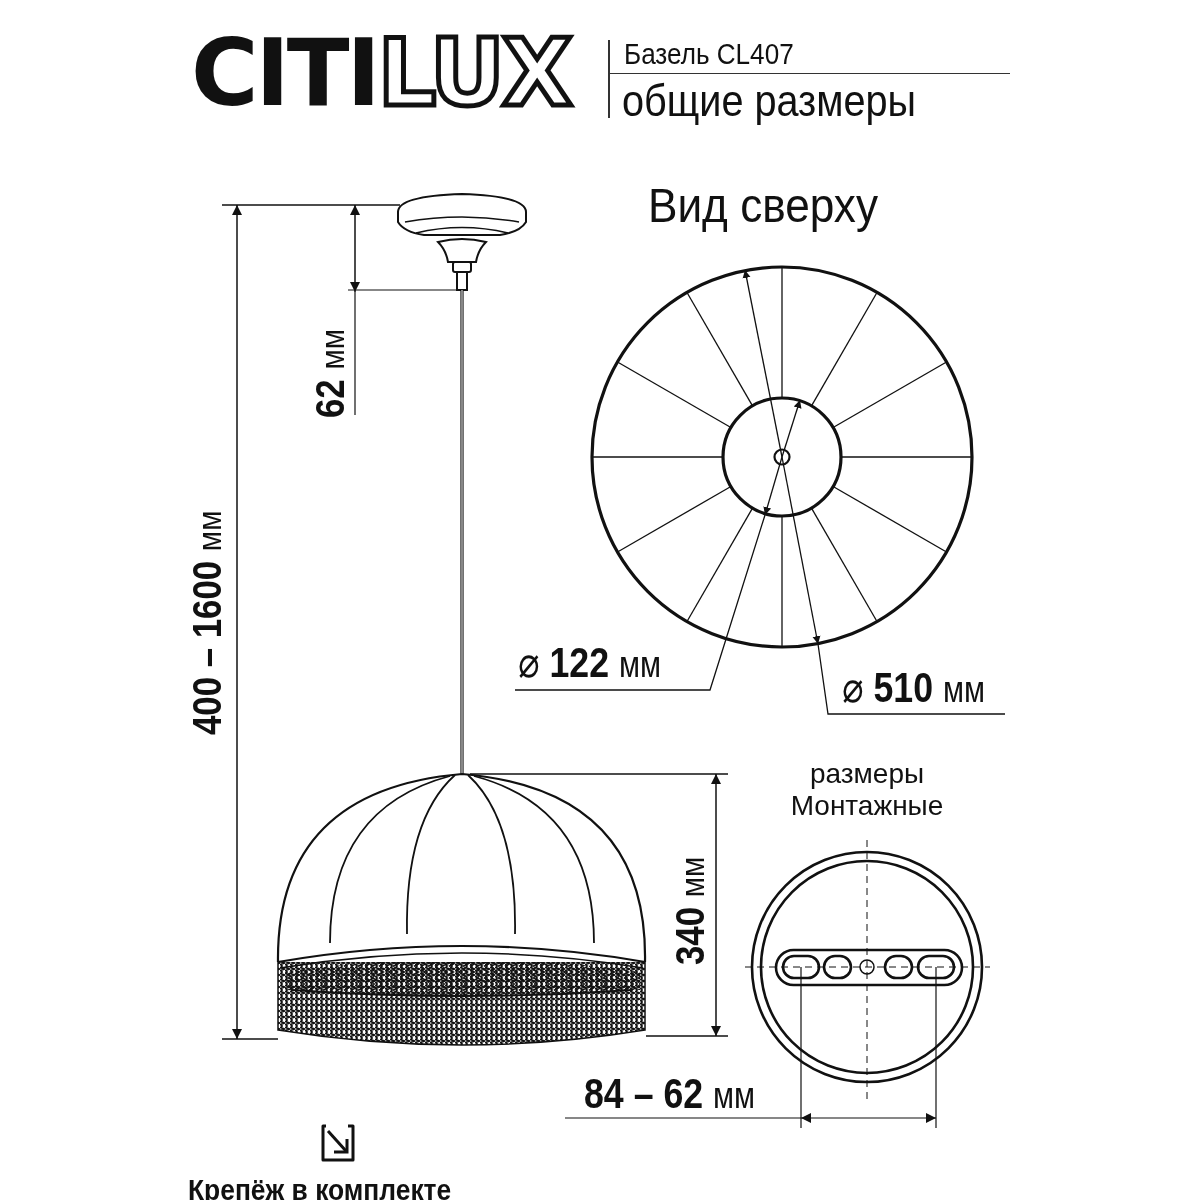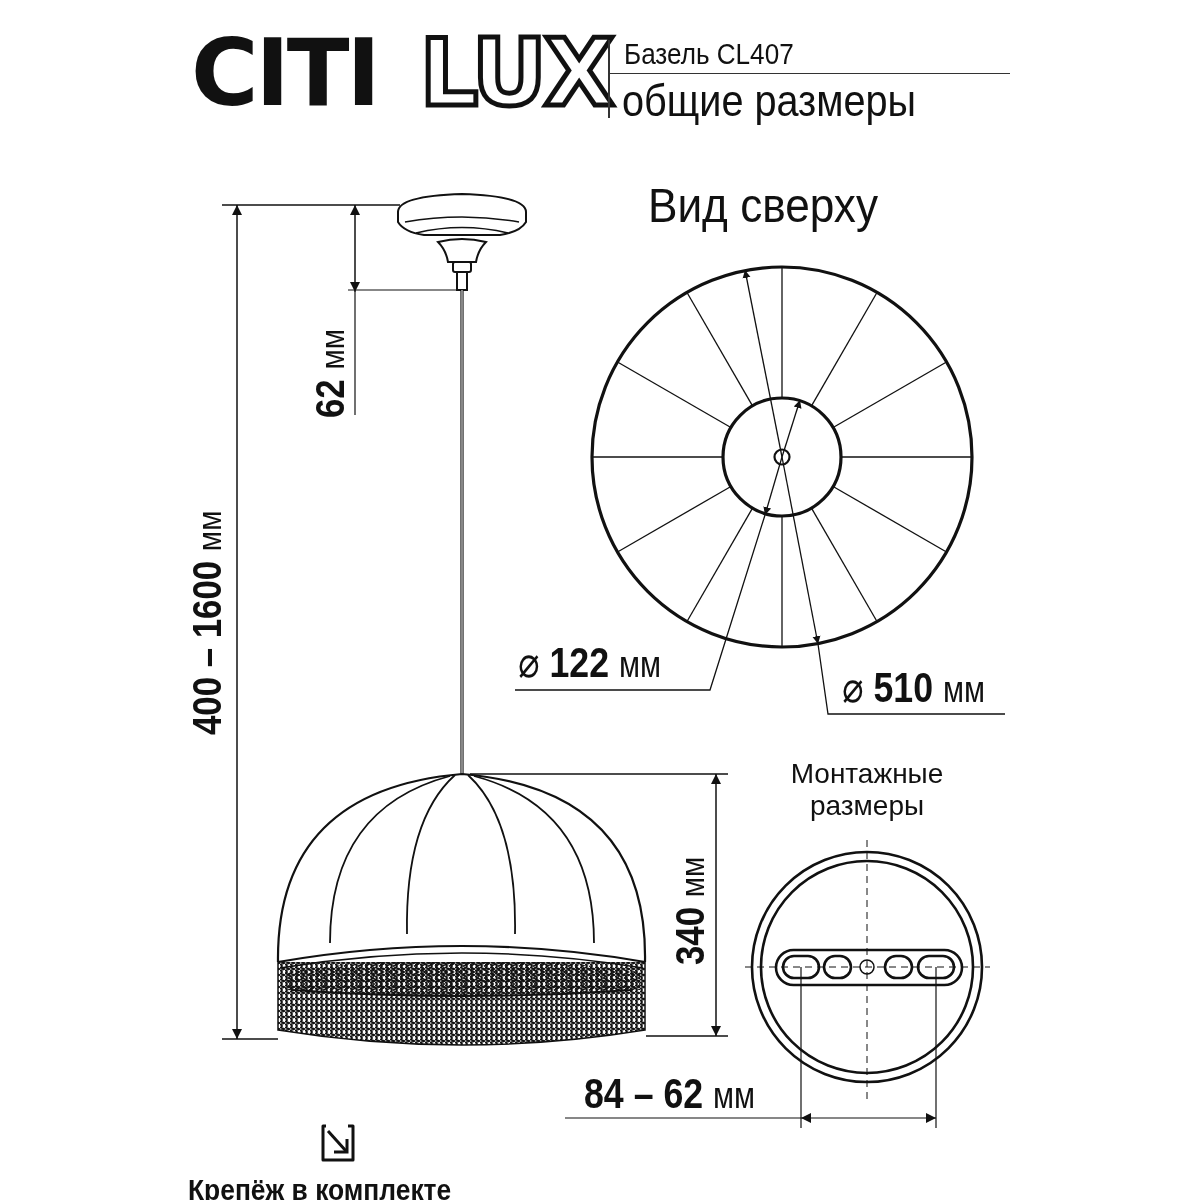--- a/index.html
+++ b/index.html
@@ -1,20 +1,20 @@
 <!DOCTYPE html>
 <html><head>
 <meta charset="utf-8">
 <style>
   html, body { margin: 0; padding: 0; background: #ffffff; }
   body { width: 1200px; height: 1200px; position: relative; overflow: hidden; font-family: "Liberation Sans", "DejaVu Sans", sans-serif; color: #111; }
   #stage { position: absolute; left: 0; top: 0; width: 1200px; height: 1200px; }
   .brand { position: absolute; left: 183px; top: 28px; font-family: "DejaVu Sans", sans-serif; font-weight: bold; font-size: 92px; letter-spacing: -3px; line-height: 1; }
   .brand .solid { color: #111; margin-left: 8px; }
-  .brand .outline { color: #fff; margin-left: 42px; -webkit-text-stroke: 5px #111; }
+  .brand .outline { color: #fff; -webkit-text-stroke: 5px #111; }
   .hdr-divider { position: absolute; left: 608px; top: 40px; width: 2px; height: 78px; background: #333; }
   .hdr-line { position: absolute; left: 610px; top: 73px; width: 400px; height: 1px; background: #333; }
   .model { position: absolute; left: 624px; top: 38px; font-size: 29px; transform: scaleX(0.9); transform-origin: left; }
   .subtitle { position: absolute; left: 622px; top: 76px; font-size: 44px; transform: scaleX(0.9); transform-origin: left; }
   .topview-title { position: absolute; left: 648px; top: 178px; font-size: 48px; transform: scaleX(0.92); transform-origin: left; }
   .mount-title { position: absolute; left: 760px; top: 758px; width: 214px; text-align: center; font-size: 28px; line-height: 32px; }
   .dim { position: absolute; font-weight: bold; font-size: 42px; transform: scaleX(0.85); transform-origin: left; white-space: nowrap; }
   .dim .u { font-weight: normal; font-size: 36px; }
   .vdim { position: absolute; font-weight: bold; font-size: 40px; white-space: nowrap; transform-origin: 0 0; }
   .vdim .u { font-weight: normal; font-size: 34px; }
@@ -156,22 +156,22 @@
   </div>
 
   <div class="dim" style="left:518px; top:638px;">
     <span style="font-weight:normal">⌀</span> <span>122</span> <span class="u">мм</span>
   </div>
   <div class="dim" style="left:842px; top:663px;">
     <span style="font-weight:normal">⌀</span> <span>510</span> <span class="u">мм</span>
   </div>
 
   <div class="mount-title">
+    <div>размеры</div>
     <div>Монтажные</div>
-    <div>размеры</div>
   </div>
 
   <div class="dim" style="left:584px; top:1070px;">
     <span>84 – 62</span> <span class="u">мм</span>
   </div>
 
   <div class="footer">
     <svg width="36" height="40" viewBox="0 0 36 40">
       <path d="M6,3 L3,3 L3,37 L33,37 L33,3 L28,3" fill="none" stroke="#111" stroke-width="3" stroke-linejoin="round"></path>
       <line x1="8" y1="8" x2="26" y2="28" stroke="#111" stroke-width="3"></line>

